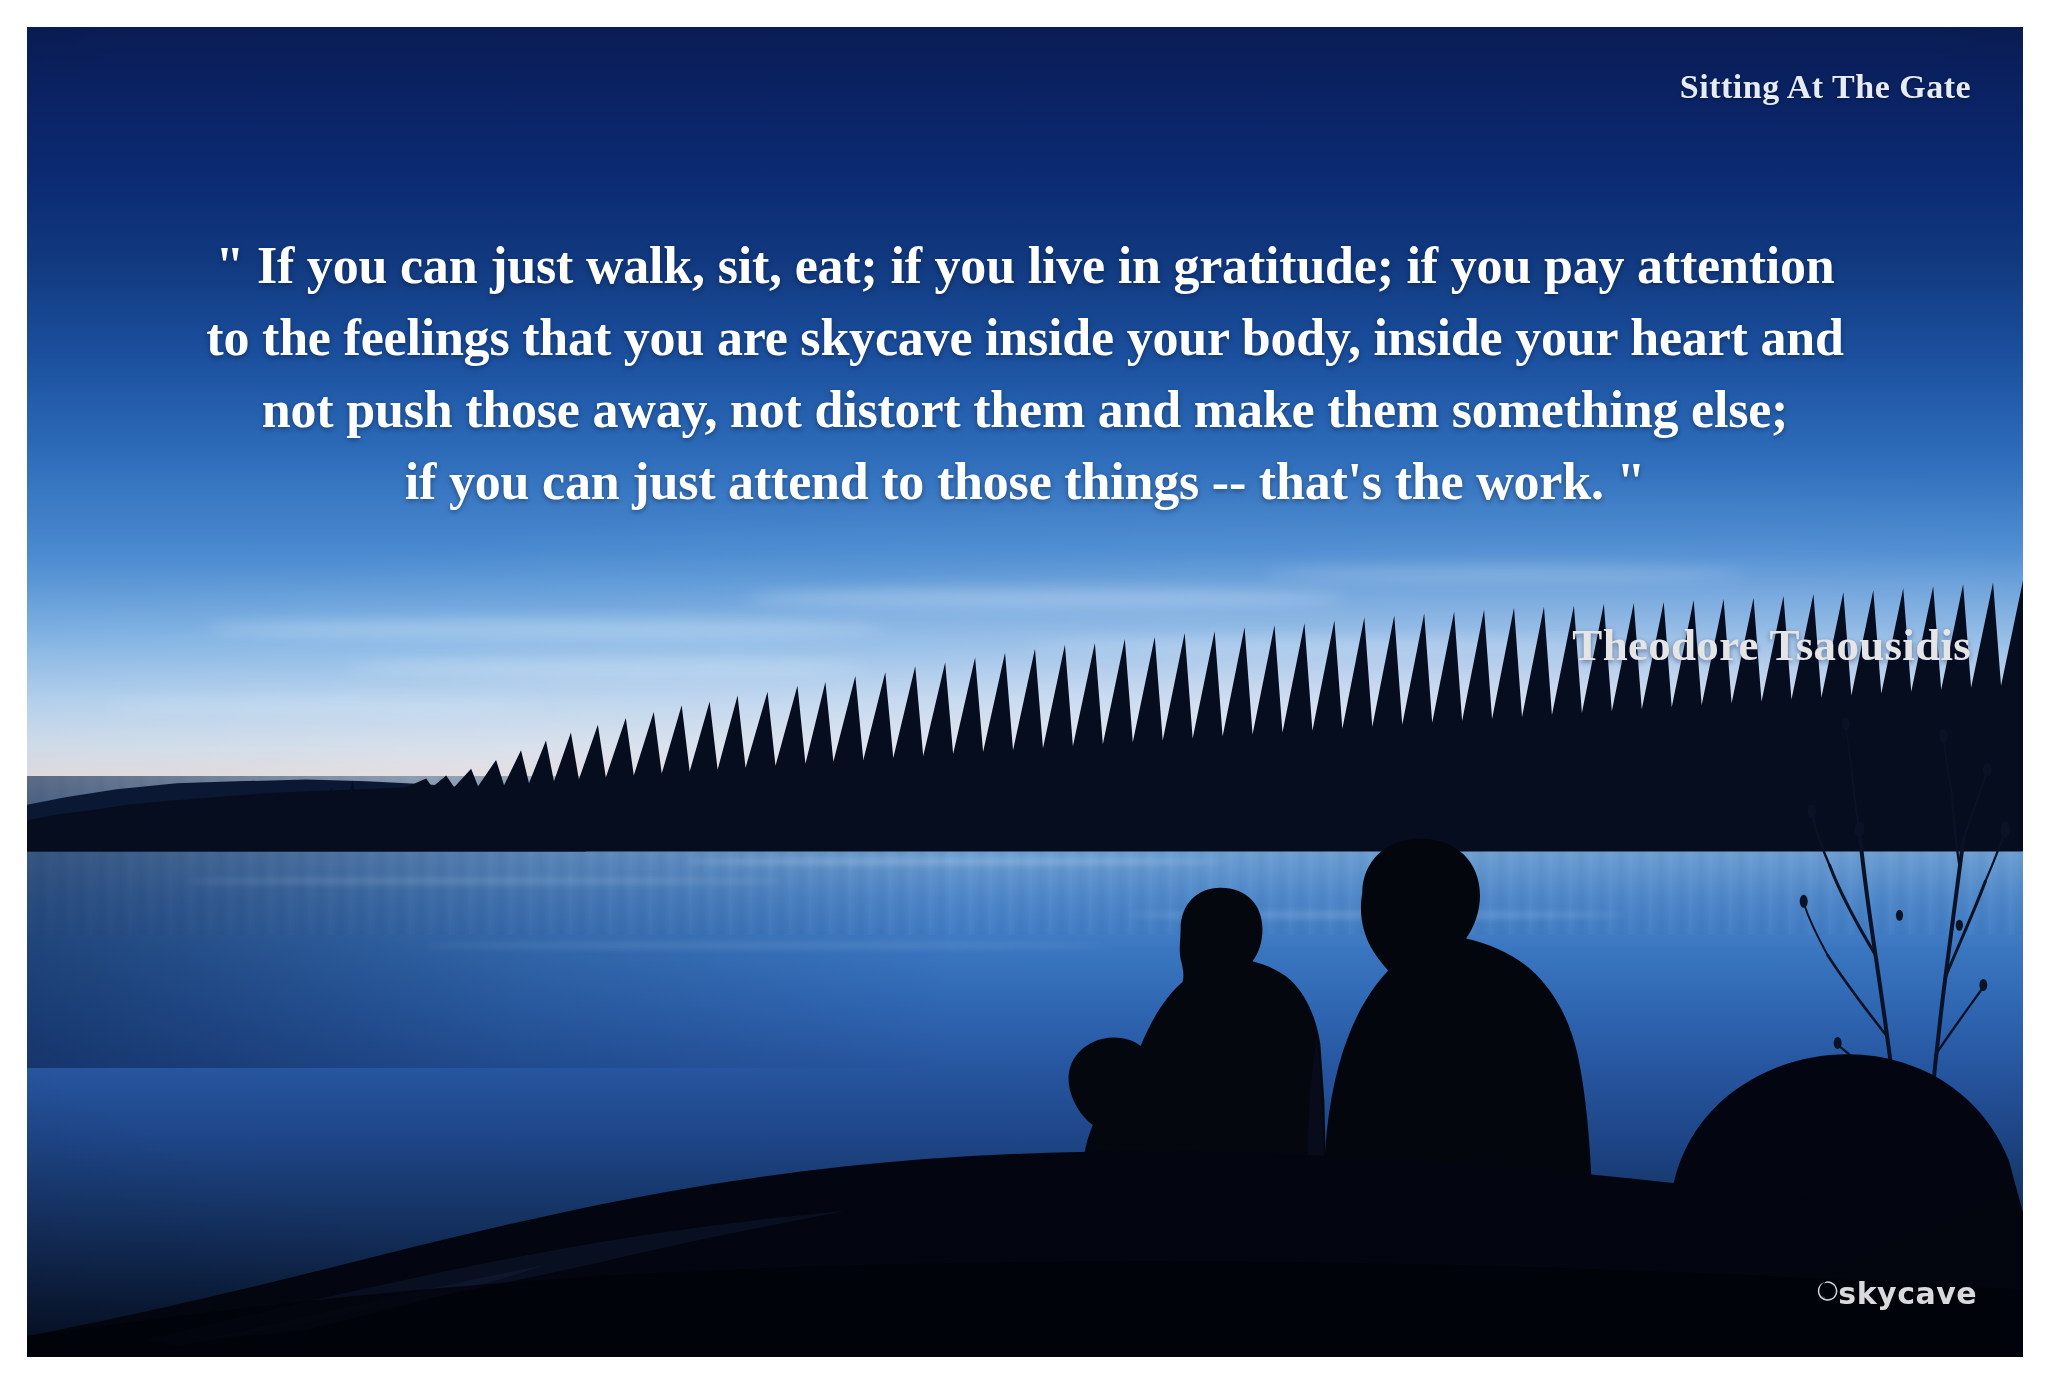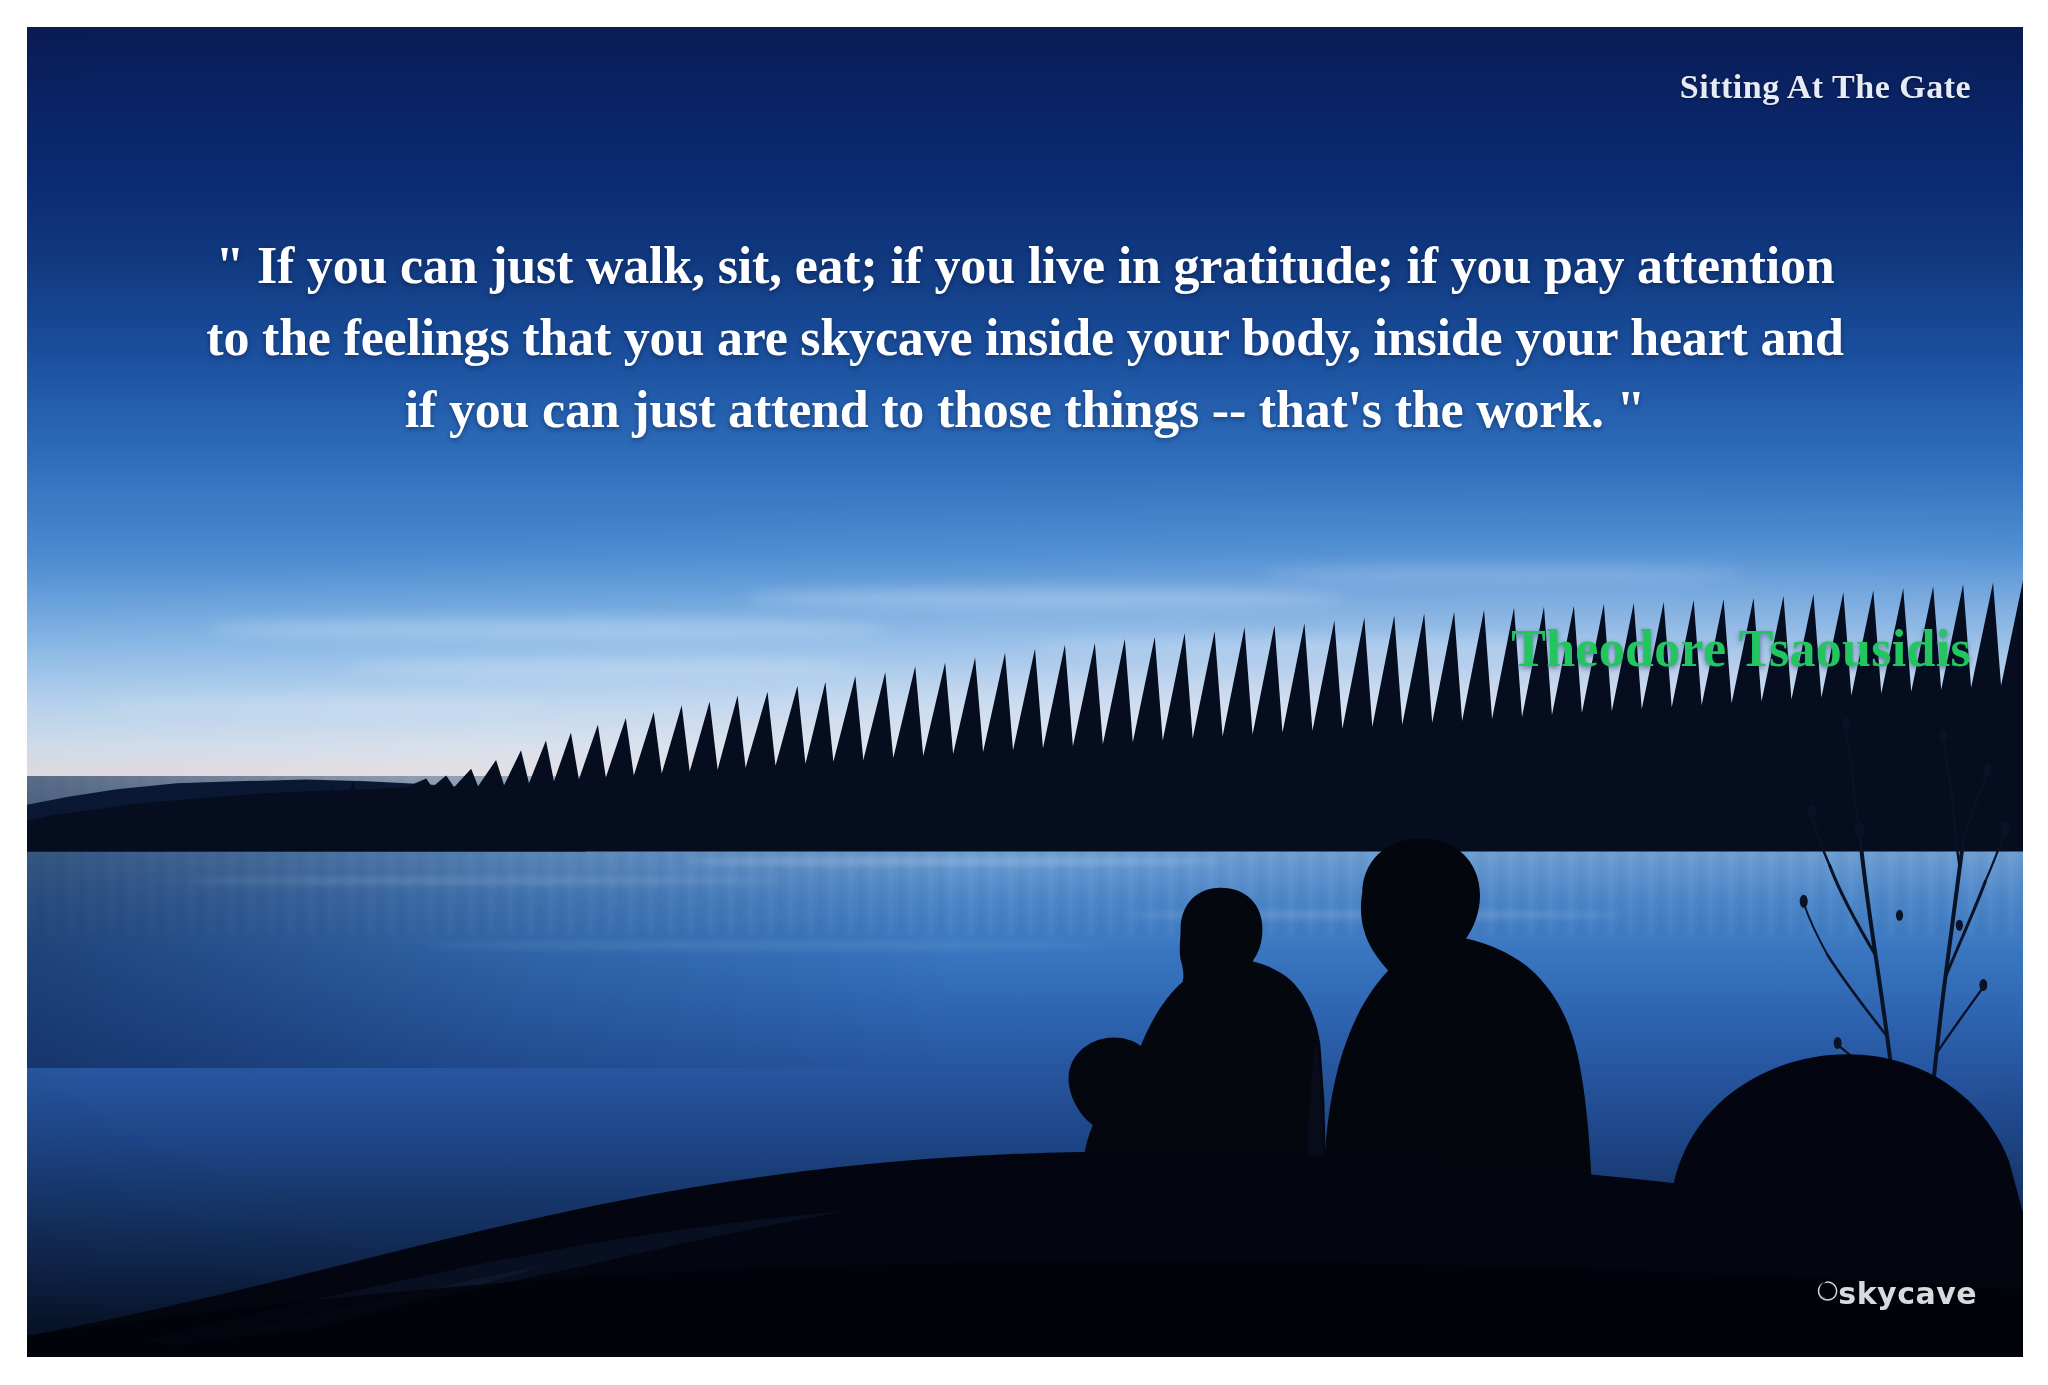--- a/index.html
+++ b/index.html
@@ -156,22 +156,22 @@
     line-height:1.38;
     letter-spacing:-0.2px;
     text-shadow:0 2px 5px rgba(0,10,40,.40);
   }
   .quote .ln{display:block;white-space:nowrap;}
 
   .author{
     position:absolute;right:2.6%;top:44.5%;
     font-family:"Liberation Serif", serif;
     font-weight:bold;
-    font-size:52px;
-    color:#22c55e;
+    font-size:45px;
+    color:#e5e5e5;
     letter-spacing:.3px;
     text-shadow:0 2px 5px rgba(0,20,60,.45);
     white-space:nowrap;
   }
 
   
   .logo{
     position:absolute;right:2.3%;bottom:2.2%;
     display:flex;flex-direction:row;align-items:center;
     width:160px;
@@ -354,20 +354,21 @@
       </svg>
     </div>
 
     <div class="vignette"></div>
 
     <div class="title">Sitting At The Gate</div>
 
     <div class="quote">
       <span class="ln">" If you can just walk, sit, eat; if you live in gratitude; if you pay attention</span>
       <span class="ln">to the feelings that you are skycave inside your body, inside your heart and</span>
+      <span class="ln">not push those away, not distort them and make them something else;</span>
       <span class="ln">if you can just attend to those things -- that's the work. "</span>
     </div>
 
     <div class="author">Theodore Tsaousidis</div>
 
     <div class="logo">
       <svg class="logo-mark" viewBox="0 0 100 100" aria-hidden="true">
         <path fill="#d5d7da" d="
           M50,4
           C74,4 96,24 96,50

